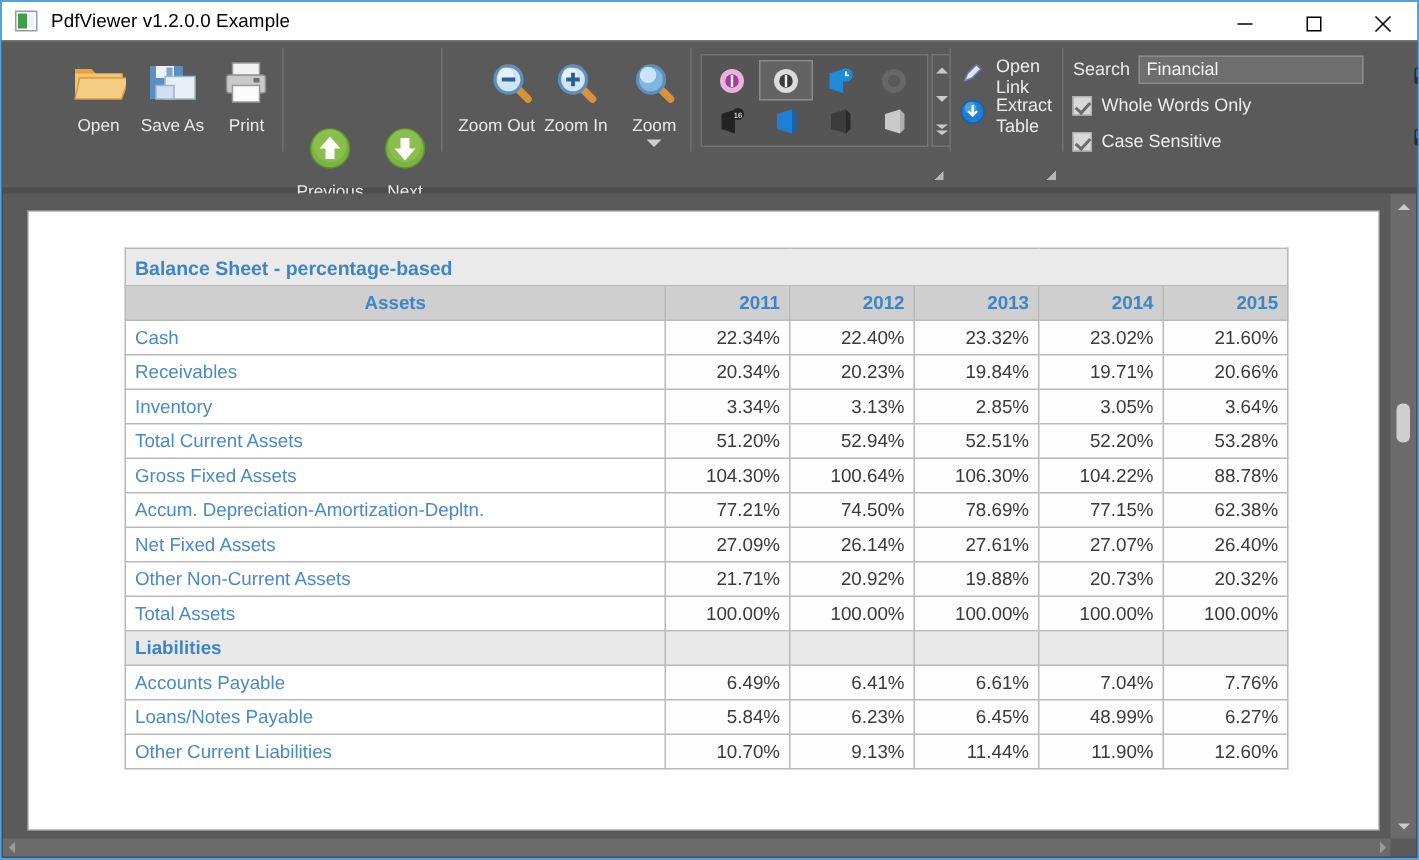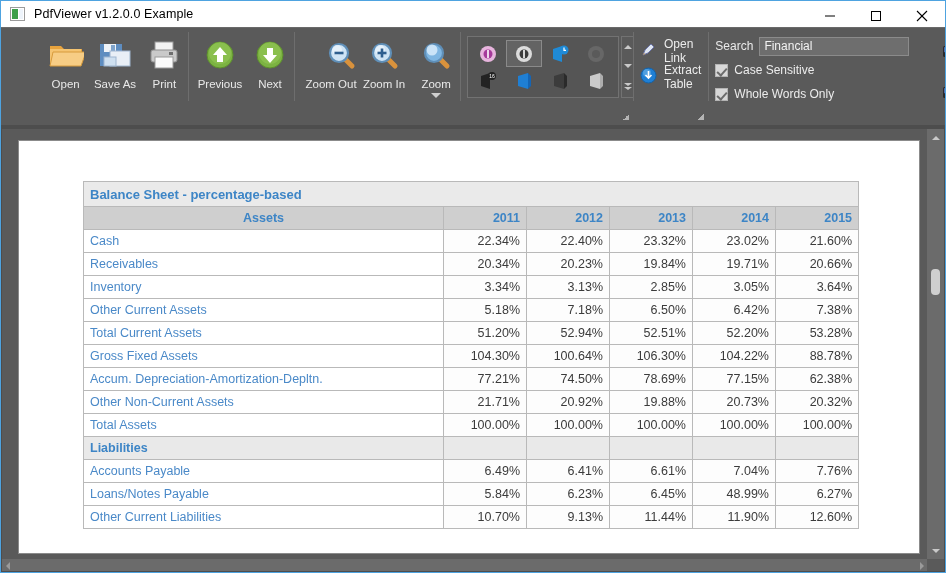--- a/index.html
+++ b/index.html
@@ -140,21 +140,21 @@
     background:#cfcfcf;border-radius:4px;
   }
   .hscroll{
     position:absolute;left:0;right:17px;bottom:0;height:12px;background:#6b6b6b;
     display:flex;align-items:center;justify-content:space-between;
   }
   .hscroll .arrow{width:12px;text-align:center;}
 
   
   .tbl{
-    position:absolute;left:64px;top:40px;width:775px;
+    position:absolute;left:64px;top:24px;width:775px;
     border-collapse:collapse;table-layout:fixed;
     font-size:12.5px;
   }
   .tbl td{
     border:1px solid #b9b9b9;
     height:22px;padding:0 6px;color:#4a89c8;white-space:nowrap;
     font-family:"Liberation Sans",sans-serif;
   }
   .tbl td.num{
     color:#3b3b3b;text-align:right;background:#fdfdfd;
@@ -235,21 +235,21 @@
             </svg>
           </div>
           <div class="lbl">Print</div>
         </div>
       </div>
       <div class="gcaption">File</div>
       <div class="gsep"></div>
     </div>
 
     <div class="rgroup" style="width:106px;">
-      <div class="gbody" style="padding-left:6px;">
+      <div class="gbody" style="padding-left:6px;margin-top:44px;">
         <div class="bigbtn">
           <div class="ico">
             <svg width="32" height="32" viewBox="0 0 32 32">
               <circle cx="16" cy="16" r="13" fill="#7cb342" stroke="#5e8f2e"></circle>
               <circle cx="16" cy="14" r="11" fill="#96c85a" opacity=".55"></circle>
               <path d="M16 8 l7 8 h-4 v7 h-6 v-7 h-4 z" fill="#fff"></path>
             </svg>
           </div>
           <div class="lbl">Previous</div>
         </div>
@@ -407,25 +407,25 @@
     <div class="rgroup" style="flex:1;">
       <div class="gbody">
         <div class="findwrap">
           <div class="findcol">
             <div class="findrow">
               <span class="findlabel">Search</span>
               <input class="searchbox" type="text" value="Financial" style="">
             </div>
             <div class="findrow">
               <span class="chk"></span>
-              <span class="chklabel">Case Sensitive</span>
+              <span class="chklabel">Whole Words Only</span>
             </div>
             <div class="findrow">
               <span class="chk"></span>
-              <span class="chklabel">Whole Words Only</span>
+              <span class="chklabel">Case Sensitive</span>
             </div>
           </div>
           <div class="binocol" style="margin-left:26px;">
             <span>
               <svg width="20" height="16" viewBox="0 0 20 16">
                 <rect x="1" y="3" width="7" height="11" rx="1.5" fill="#2b2b2b"></rect>
                 <rect x="12" y="3" width="7" height="11" rx="1.5" fill="#2b2b2b"></rect>
                 <rect x="2.2" y="4.2" width="4.6" height="5" fill="#5f7fd0"></rect>
                 <rect x="13.2" y="4.2" width="4.6" height="5" fill="#5f7fd0"></rect>
                 <rect x="8" y="5" width="4" height="5" fill="#2b2b2b"></rect>
@@ -493,28 +493,20 @@
             </tr>
             <tr class="data">
               <td class="lbl">Inventory</td>
               <td class="num">3.34%</td>
               <td class="num">3.13%</td>
               <td class="num">2.85%</td>
               <td class="num">3.05%</td>
               <td class="num">3.64%</td>
             </tr>
             <tr class="data">
-              <td class="lbl">Other Current Assets</td>
-              <td class="num">5.18%</td>
-              <td class="num">7.18%</td>
-              <td class="num">6.50%</td>
-              <td class="num">6.42%</td>
-              <td class="num">7.38%</td>
-            </tr>
-            <tr class="data">
               <td class="lbl">Total Current Assets</td>
               <td class="num">51.20%</td>
               <td class="num">52.94%</td>
               <td class="num">52.51%</td>
               <td class="num">52.20%</td>
               <td class="num">53.28%</td>
             </tr>
             <tr class="data">
               <td class="lbl">Gross Fixed Assets</td>
               <td class="num">104.30%</td>
@@ -523,20 +515,28 @@
               <td class="num">104.22%</td>
               <td class="num">88.78%</td>
             </tr>
             <tr class="data">
               <td class="lbl">Accum. Depreciation-Amortization-Depltn.</td>
               <td class="num">77.21%</td>
               <td class="num">74.50%</td>
               <td class="num">78.69%</td>
               <td class="num">77.15%</td>
               <td class="num">62.38%</td>
+            </tr>
+            <tr class="data">
+              <td class="lbl">Net Fixed Assets</td>
+              <td class="num">27.09%</td>
+              <td class="num">26.14%</td>
+              <td class="num">27.61%</td>
+              <td class="num">27.07%</td>
+              <td class="num">26.40%</td>
             </tr>
             <tr class="data">
               <td class="lbl">Other Non-Current Assets</td>
               <td class="num">21.71%</td>
               <td class="num">20.92%</td>
               <td class="num">19.88%</td>
               <td class="num">20.73%</td>
               <td class="num">20.32%</td>
             </tr>
             <tr class="data">

